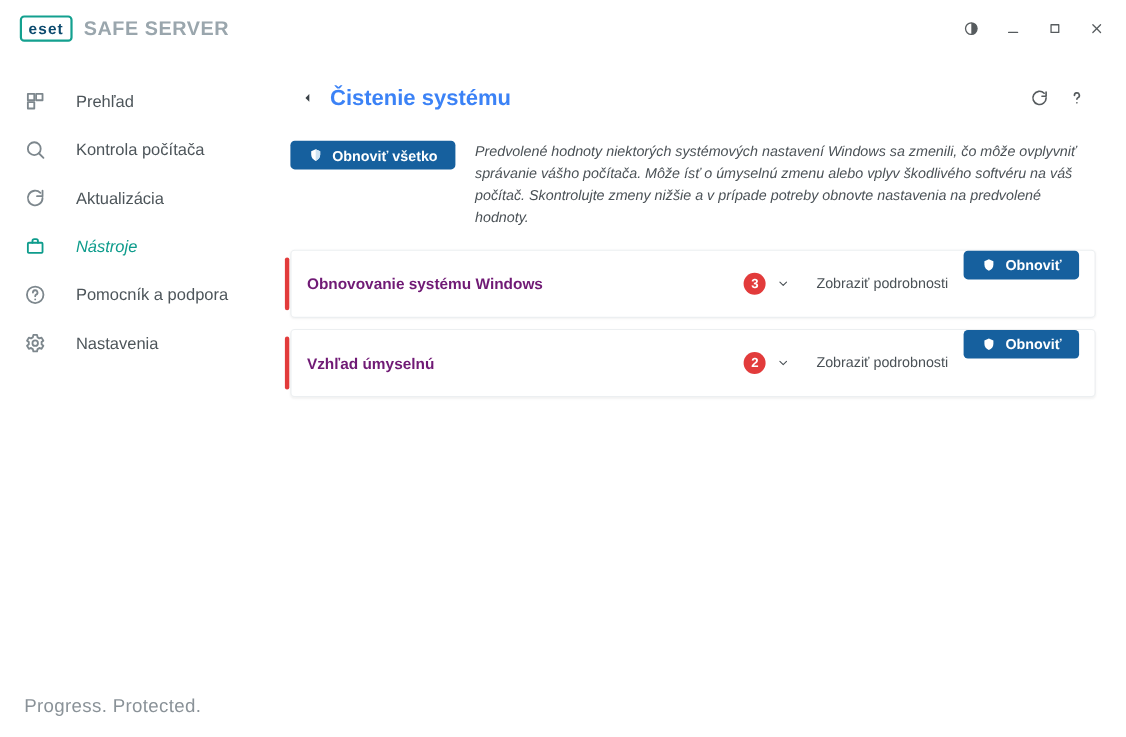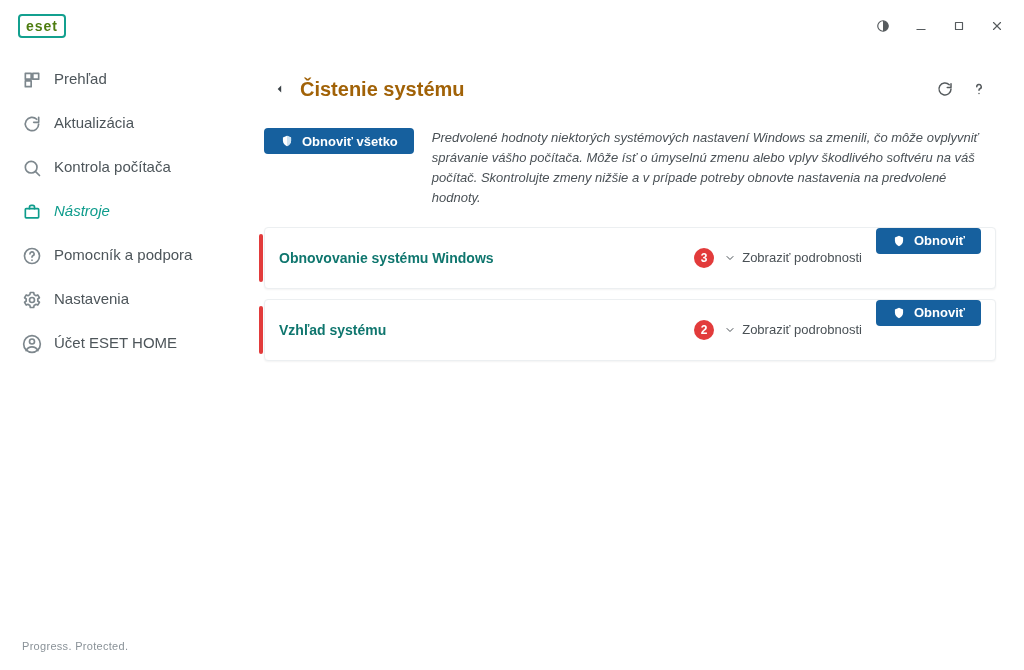--- a/index.html
+++ b/index.html
@@ -3,76 +3,77 @@
 <meta charset="utf-8">
 <style>
   * { box-sizing: border-box; margin: 0; padding: 0; font-family: "Segoe UI", Tahoma, sans-serif; }
   html, body { width: 1024px; height: 670px; background: #fff; color: #333; overflow: hidden; }
   .window { display: flex; flex-direction: column; height: 100%; }
   .titlebar { display: flex; align-items: center; height: 52px; padding: 0 8px 0 18px; }
   .logo-box {
     display:inline-flex; align-items:center; padding:2px 6px; border:2px solid #13a08f; border-radius:4px;
     color:#13a08f; font-weight:800; letter-spacing:1px; font-size:14px;
   }
-  .logo-box span.e { color:#4d7c0f; }
+  .logo-box span.e { color:#0c4a6e; }
   .app-name { margin-left:10px; color:#9aa6ad; font-size:18px; letter-spacing:.5px; font-weight:600; }
   .tb-spacer { flex:1; }
   .tb-btn { width:38px; height:38px; display:inline-flex; align-items:center; justify-content:center; color:#565b5e; }
   .tb-btn svg { width:14px; height:14px; }
   .body { flex:1; display:flex; min-height:0; }
   .sidebar { width:252px; padding:18px 8px 0 8px; display:flex; flex-direction:column; }
   .nav { display:flex; flex-direction:column; gap:0; }
-  .nav-item { display:flex; gap:12px; height:44px; padding:0 12px 0 14px; border-radius:4px; color:#4d555a; }
+  .nav-item { display:flex; align-items:center; gap:27px; height:44px; padding:0 12px 0 14px; border-radius:4px; color:#4d555a; }
   .nav-item .icon { width:20px; height:20px; display:inline-flex; align-items:center; justify-content:center; color:#7d878d; }
   .nav-item.active { color:#0e9c8c;font-style:italic; }
   .nav-item.active .icon { color:#0e9c8c; }
   .nav-label { font-size:15px; }
-  .sidebar-footer { margin-top:auto; padding:18px 14px; color:#8a9298; font-size:11px; letter-spacing:.3px; }
+  .sidebar-footer { margin-top:auto; padding:18px 14px; color:#8a9298; font-size:17px; letter-spacing:.3px; }
   .main { flex:1; padding:10px 28px 0 12px; }
   .page-title-row { display:flex; align-items:center; height:54px; }
   .back-btn { width:32px; height:32px; display:inline-flex; align-items:center; justify-content:center; color:#3a4146; margin-right:4px;}
-  .page-title { font-size:20px; font-weight:700; color:#a16207; }
+  .page-title { font-size:20px; font-weight:700; color:#3b82f6; }
   .title-spacer { flex:1; }
   .title-icon { width:34px; height:34px; display:inline-flex; align-items:center; justify-content:center; color:#565b5e; }
   .desc-row { display:flex; gap:18px; padding:12px 0 18px 0; }
   .btn-primary {
     background:#16609e; color:#fff; border:none; border-radius:4px; height:26px;
     display:inline-flex; align-items:center; gap:8px; padding:0 16px; font-size:13px; font-weight:700;
     white-space:nowrap; align-self:flex-start;
   }
   .btn-primary .shield { width:14px; height:14px; }
   .desc-text { color:#4a5156; font-size:13px; line-height:1.55;font-style:italic; }
   .card {
     position:relative; background:#fff; border:1px solid #eceff1; border-radius:4px;
     box-shadow:0 1px 2px rgba(0,0,0,.05);
     display:flex; align-items:center; height:62px; padding:0 14px 0 14px; margin-bottom:10px;
   }
   .card::before {
     content:""; position:absolute; left:-6px; top:6px; bottom:6px; width:4px;
     background:#e23b3b; border-radius:2px;
   }
-  .card-title { font-size:14px; font-weight:700; color:#0f766e; }
+  .card-title { font-size:14px; font-weight:700; color:#701a75; }
   .card-spacer { flex:1; }
   .badge {
     display:inline-flex; align-items:center; justify-content:center;
     width:20px; height:20px; border-radius:50%; background:#e23b3b; color:#fff; font-size:12px; font-weight:700;
     margin-right:10px;
   }
-  .details-toggle { display:inline-flex; align-items:center; gap:6px; color:#4a5156; font-size:13px; margin-right:14px; }
+  .details-toggle { display:inline-flex; align-items:center; gap:24px; color:#4a5156; font-size:13px; margin-right:14px; }
   .details-toggle svg { width:12px; height:12px; }
   svg { stroke: currentColor; fill: none; stroke-width:2; stroke-linecap:round; stroke-linejoin:round; }
 </style>
 </head>
 <body>
 <div class="window">
 
   <div class="titlebar">
     <span class="logo-box">
       <span class="e">eset</span>
     </span>
+    <span class="app-name">SAFE SERVER</span>
     <span class="tb-spacer"></span>
     <span class="tb-btn">
       <svg viewBox="0 0 24 24">
           <circle cx="12" cy="12" r="9"></circle>
           <path d="M12 3a9 9 0 0 1 0 18z" fill="currentColor" stroke="none"></path>
         </svg>
     </span>
     <span class="tb-btn">
       <svg viewBox="0 0 24 24">
           <line x1="5" y1="18" x2="19" y2="18"></line>
@@ -101,34 +102,34 @@
                 <rect x="4" y="4" width="7" height="7"></rect>
                 <rect x="13" y="4" width="7" height="7"></rect>
                 <rect x="4" y="13" width="7" height="7"></rect>
               </svg>
           </span>
           <span class="nav-label">Prehľad</span>
         </div>
         <div class="nav-item">
           <span class="icon">
             <svg viewBox="0 0 24 24">
+                <circle cx="11" cy="11" r="7"></circle>
+                <line x1="16" y1="16" x2="21" y2="21"></line>
+              </svg>
+          </span>
+          <span class="nav-label">Kontrola počítača</span>
+        </div>
+        <div class="nav-item">
+          <span class="icon">
+            <svg viewBox="0 0 24 24">
                 <path d="M20 12a8 8 0 1 1-2.34-5.66"></path>
                 <polyline points="20 4 20 10 14 10"></polyline>
               </svg>
           </span>
           <span class="nav-label">Aktualizácia</span>
-        </div>
-        <div class="nav-item">
-          <span class="icon">
-            <svg viewBox="0 0 24 24">
-                <circle cx="11" cy="11" r="7"></circle>
-                <line x1="16" y1="16" x2="21" y2="21"></line>
-              </svg>
-          </span>
-          <span class="nav-label">Kontrola počítača</span>
         </div>
         <div class="nav-item active">
           <span class="icon">
             <svg viewBox="0 0 24 24">
                 <rect x="4" y="8" width="16" height="11" rx="1"></rect>
                 <path d="M9 8V6a2 2 0 0 1 2-2h2a2 2 0 0 1 2 2v2"></path>
               </svg>
           </span>
           <span class="nav-label">Nástroje</span>
         </div>
@@ -143,30 +144,20 @@
           <span class="nav-label">Pomocník a podpora</span>
         </div>
         <div class="nav-item">
           <span class="icon">
             <svg viewBox="0 0 24 24">
                 <circle cx="12" cy="12" r="3"></circle>
                 <path d="M19 12a7 7 0 0 0-.1-1.2l2-1.5-2-3.4-2.3.9a7 7 0 0 0-2-1.2L14 3h-4l-.6 2.6a7 7 0 0 0-2 1.2l-2.3-.9-2 3.4 2 1.5A7 7 0 0 0 5 12c0 .4 0 .8.1 1.2l-2 1.5 2 3.4 2.3-.9a7 7 0 0 0 2 1.2L10 21h4l.6-2.6a7 7 0 0 0 2-1.2l2.3.9 2-3.4-2-1.5c.1-.4.1-.8.1-1.2z"></path>
               </svg>
           </span>
           <span class="nav-label">Nastavenia</span>
-        </div>
-        <div class="nav-item">
-          <span class="icon">
-            <svg viewBox="0 0 24 24">
-                <circle cx="12" cy="9" r="3"></circle>
-                <path d="M5 20c1.5-3 4-4.5 7-4.5s5.5 1.5 7 4.5"></path>
-                <circle cx="12" cy="12" r="10"></circle>
-              </svg>
-          </span>
-          <span class="nav-label">Účet ESET HOME</span>
         </div>
       </div>
       <div class="sidebar-footer">Progress. Protected.</div>
     </div>
 
     <div class="main">
       <div class="page-title-row">
         <span class="back-btn">
           <svg viewBox="0 0 24 24" width="14" height="14">
               <polyline points="14 6 8 12 14 18" fill="currentColor" stroke="none"></polyline>
@@ -215,21 +206,21 @@
           <span class="shield">
             <svg viewBox="0 0 24 24">
                 <path d="M12 3l7 3v5c0 5-3 8-7 10-4-2-7-5-7-10V6l7-3z" fill="#fff" stroke="none"></path>
               </svg>
           </span>
           <span>Obnoviť</span>
         </button>
       </div>
 
       <div class="card">
-        <span class="card-title">Vzhľad systému</span>
+        <span class="card-title">Vzhľad úmyselnú</span>
         <span class="card-spacer"></span>
         <span class="badge">2</span>
         <span class="details-toggle">
           <svg viewBox="0 0 24 24">
               <polyline points="6 9 12 15 18 9"></polyline>
             </svg>
           <span>Zobraziť podrobnosti</span>
         </span>
         <button class="btn-primary">
           <span class="shield">

